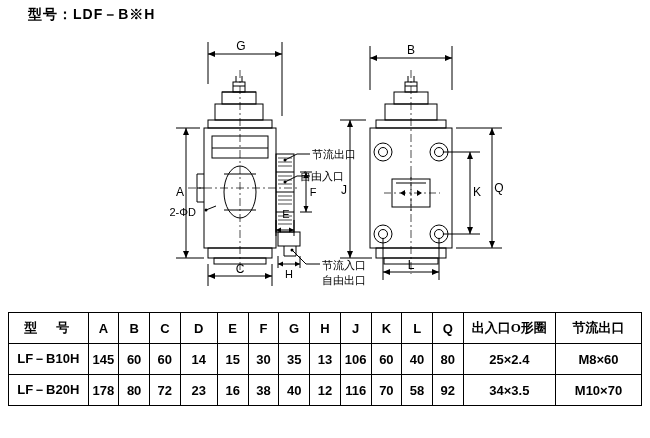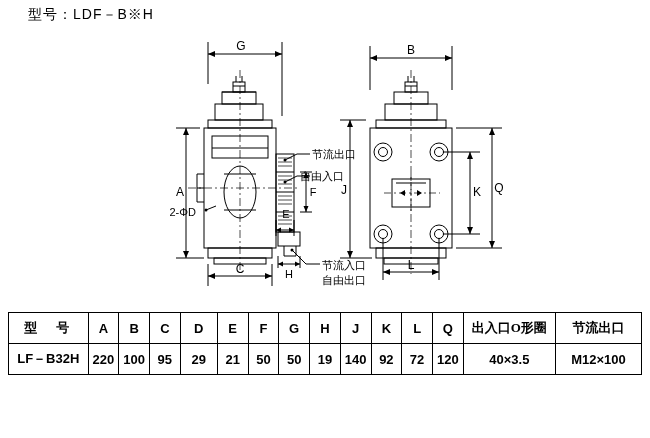--- a/index.html
+++ b/index.html
@@ -6,21 +6,21 @@
   body{
     width:650px;height:438px;
     background:#ffffff;
     font-family:"Liberation Serif", serif;
     color:#000;
     position:relative;
     overflow:hidden;
   }
   #title{
     position:absolute;left:28px;top:6px;
-    font-size:14px;font-weight:normal;letter-spacing:1px;
+    font-size:14px;font-weight:bold;letter-spacing:1px;
     font-family:"Liberation Sans", sans-serif;
   }
   
   #drawing{
     position:absolute;left:0;top:24px;width:650px;height:278px;
   }
   #drawing svg{display:block;}
   
   #table-wrap{
     position:absolute;left:8px;top:312px;width:604px;
@@ -263,31 +263,48 @@
         <td class="narrow">J</td>
         <td class="narrow">K</td>
         <td class="narrow">L</td>
         <td class="narrow">Q</td>
         <td class="shape">出入口O形圈</td>
         <td class="screw">节流出口</td>
       </tr>
     </thead>
     <tbody>
       <tr>
-        <td class="model">LF－B32H</td>
-        <td>220</td>
-        <td>100</td>
-        <td>95</td>
-        <td>29</td>
-        <td>21</td>
-        <td>50</td>
-        <td>50</td>
-        <td>19</td>
-        <td>140</td>
+        <td class="model">LF－B10H</td>
+        <td>145</td>
+        <td>60</td>
+        <td>60</td>
+        <td>14</td>
+        <td>15</td>
+        <td>30</td>
+        <td>35</td>
+        <td>13</td>
+        <td>106</td>
+        <td>60</td>
+        <td>40</td>
+        <td>80</td>
+        <td>25×2.4</td>
+        <td>M8×60</td>
+      </tr>
+      <tr>
+        <td class="model">LF－B20H</td>
+        <td>178</td>
+        <td>80</td>
+        <td>72</td>
+        <td>23</td>
+        <td>16</td>
+        <td>38</td>
+        <td>40</td>
+        <td>12</td>
+        <td>116</td>
+        <td>70</td>
+        <td>58</td>
         <td>92</td>
-        <td>72</td>
-        <td>120</td>
-        <td>40×3.5</td>
-        <td>M12×100</td>
+        <td>34×3.5</td>
+        <td>M10×70</td>
       </tr>
     </tbody>
   </table>
 </div>
 
 </body></html>

